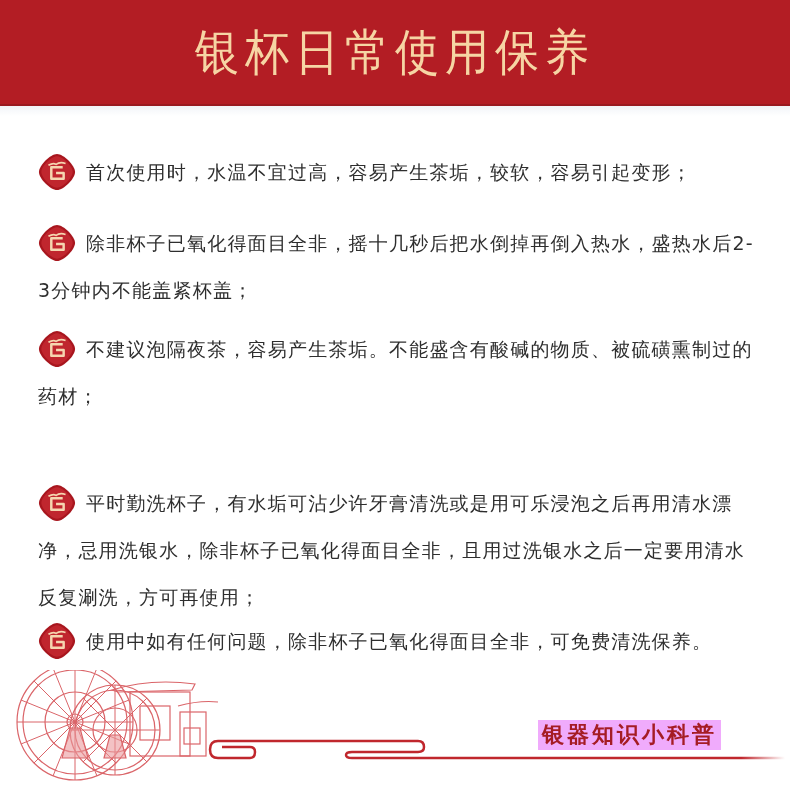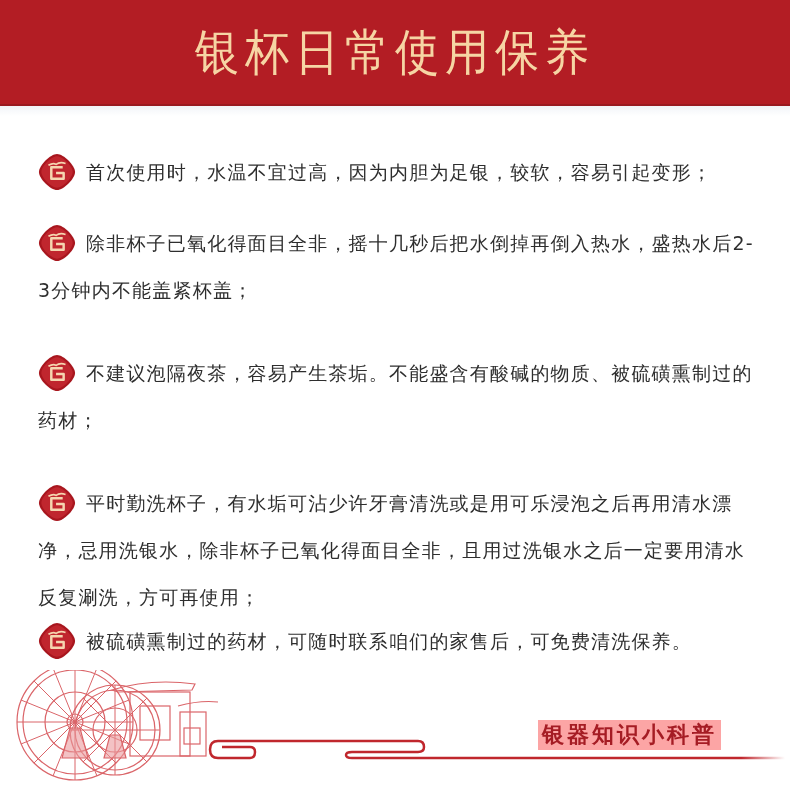--- a/index.html
+++ b/index.html
@@ -11,21 +11,21 @@
                   text-align:center; color:#f6d5a4; font-size:44px; letter-spacing:6px;
                   font-family:"DejaVu Serif", "Liberation Serif", serif; transform:scaleY(1.12); }
   .header-shadow { position:absolute; left:0; top:106px; width:790px; height:10px;
                    background:linear-gradient(#f1f4f8, #ffffff); }
   .tips { position:absolute; left:0; top:0; width:790px; }
   .tip { position:absolute; left:38px; width:720px; }
   .tip-text { font-size:19px; color:#2e2e2e; line-height:47px; letter-spacing:1.2px; }
   .badge { display:inline-block; width:38px; height:38px; vertical-align:middle; margin-right:10px;
            position:relative; top:-2px; }
   .footer-title { position:absolute; left:538px; top:720px; font-size:22px; color:#a51c24;
-                  letter-spacing:3px; font-weight:bold; background:#fca5a5; padding:0 4px;
+                  letter-spacing:3px; font-weight:bold; background:#f0abfc; padding:0 4px;
                   font-family:"DejaVu Serif", "Liberation Serif", serif; }
   .deco { position:absolute; left:0; top:670px; }
 </style>
 </head>
 <body>
 
 <div class="header"></div>
 <div class="header-title">银杯日常使用保养</div>
 <div class="header-shadow"></div>
 
@@ -38,49 +38,49 @@
       <path d="M26 15 L14 15 L14 27 L27 27 L27 21 L19 21" stroke="#f5d6b0" stroke-width="2.6" fill="none" stroke-linejoin="round"></path>
     </symbol>
   </defs>
 </svg>
 
 <div class="tips">
   <div class="tip" style="top:149px">
     <div class="tip-text">
       <svg class="badge">
           <use href="#badge"></use>
-        </svg><span>首次使用时，水温不宜过高，因为内胆为足银，较软，容易引起变形；</span>
+        </svg><span>首次使用时，水温不宜过高，容易产生茶垢，较软，容易引起变形；</span>
     </div>
   </div>
   <div class="tip" style="top:220px">
     <div class="tip-text">
       <svg class="badge">
           <use href="#badge"></use>
         </svg><span>除非杯子已氧化得面目全非，摇十几秒后把水倒掉再倒入热水，盛热水后2-3分钟内不能盖紧杯盖；</span>
     </div>
   </div>
-  <div class="tip" style="top:350px">
+  <div class="tip" style="top:326px">
     <div class="tip-text">
       <svg class="badge">
           <use href="#badge"></use>
         </svg><span>不建议泡隔夜茶，容易产生茶垢。不能盛含有酸碱的物质、被硫磺熏制过的药材；</span>
     </div>
   </div>
   <div class="tip" style="top:480px">
     <div class="tip-text">
       <svg class="badge">
           <use href="#badge"></use>
         </svg><span>平时勤洗杯子，有水垢可沾少许牙膏清洗或是用可乐浸泡之后再用清水漂净，忌用洗银水，除非杯子已氧化得面目全非，且用过洗银水之后一定要用清水反复涮洗，方可再使用；</span>
     </div>
   </div>
   <div class="tip" style="top:618px">
     <div class="tip-text">
       <svg class="badge">
           <use href="#badge"></use>
-        </svg><span>被硫磺熏制过的药材，可随时联系咱们的家售后，可免费清洗保养。</span>
+        </svg><span>使用中如有任何问题，除非杯子已氧化得面目全非，可免费清洗保养。</span>
     </div>
   </div>
 </div>
 
 <svg class="deco" width="790" height="120" viewBox="0 670 790 120">
   <defs>
     <linearGradient id="fadeL" x1="0" x2="1">
       <stop offset="0" stop-color="#c0272d" stop-opacity="0"></stop>
       <stop offset="0.08" stop-color="#c0272d" stop-opacity="1"></stop>
       <stop offset="1" stop-color="#c0272d" stop-opacity="1"></stop>

